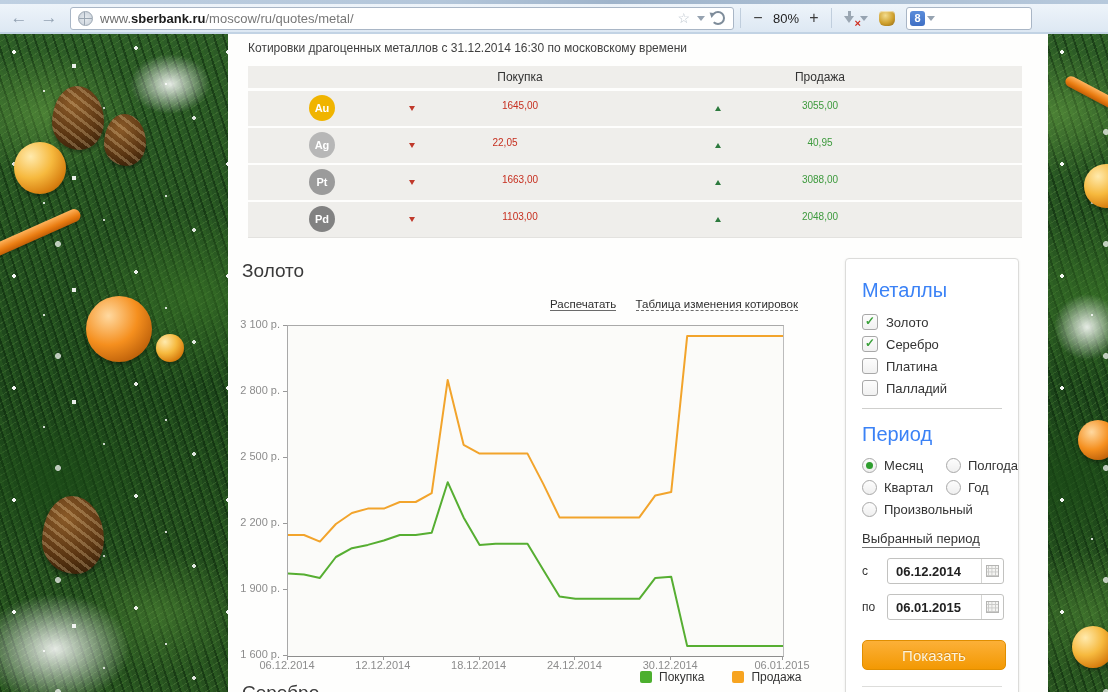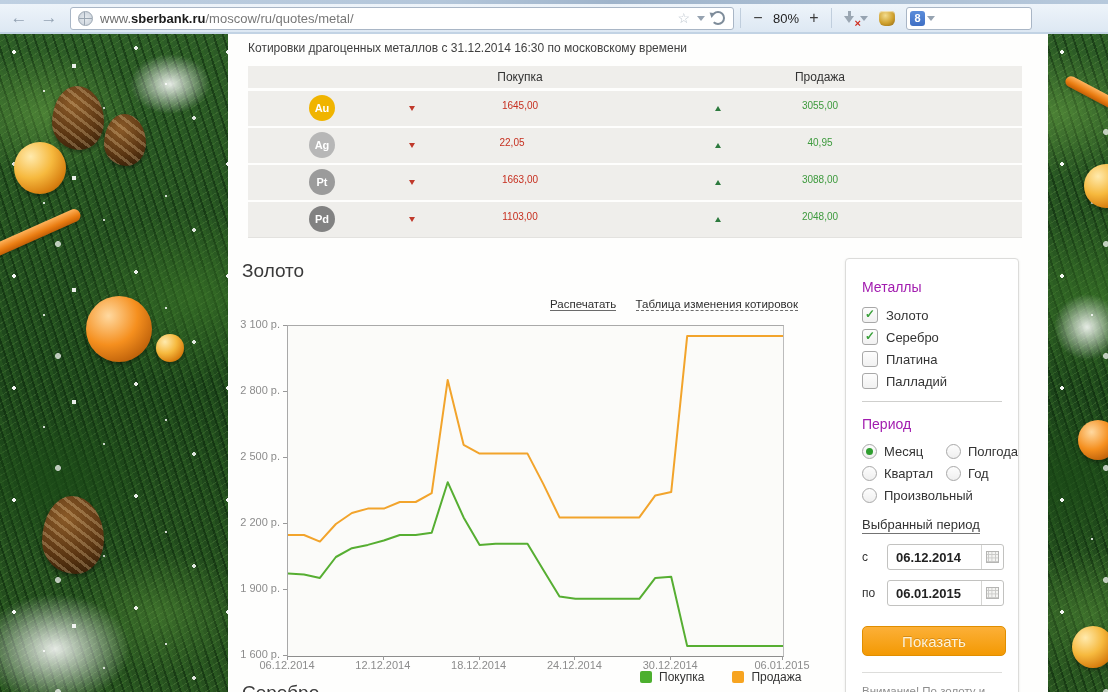--- a/index.html
+++ b/index.html
@@ -94,21 +94,21 @@
   .ytick-mark{position:absolute;left:55px;width:4px;height:1px;background:#999;}
   .xtick-label{position:absolute;top:401px;width:80px;text-align:center;font-size:11px;color:#8c8c8c;}
   .xtick-mark{position:absolute;top:398px;width:1px;height:4px;background:#999;}
   .chart-legend{position:absolute;left:412px;top:412px;display:flex;gap:28px;}
   .legend-item{display:flex;align-items:center;font-size:12px;color:#333;}
   .legend-swatch{width:12px;height:12px;border-radius:2px;margin-right:7px;}
   .next-title{position:absolute;left:14px;top:424px;font-size:19px;color:#3a3a3a;}
 
   
   .sidebar-card{position:absolute;left:617px;top:224px;width:174px;height:480px;background:#fff;border:1px solid #dcdcda;border-radius:4px;box-shadow:0 1px 3px rgba(0,0,0,.08);padding:20px 14px 0 16px;box-sizing:border-box;}
-  .side-head{font-size:14px;color:#a21caf;margin-bottom:12px;}
+  .side-head{font-size:20px;color:#3b82f6;margin-bottom:12px;}
   .chk-row{display:flex;align-items:center;margin-bottom:6px;}
   .cbox{width:14px;height:14px;border:1px solid #a8a8a8;border-radius:3px;background:linear-gradient(#fdfdfd,#f1f1f1);margin-right:8px;font-size:12px;font-weight:bold;color:#3aa13a;line-height:13px;text-align:center;}
   .chk-lbl,.rad-lbl{font-size:13px;color:#333;}
   .side-divider{height:1px;background:#cfcfcd;margin:12px 2px 14px 0;}
   .radio-grid{display:grid;grid-template-columns:84px auto;row-gap:7px;margin-bottom:14px;}
   .rad-row{display:flex;align-items:flex-end;}
   .rad-row.full{grid-column:1 / span 2;}
   .rbox{width:13px;height:13px;border:1px solid #a8a8a8;border-radius:50%;background:linear-gradient(#fdfdfd,#efefef);margin-right:7px;position:relative;}
   .rbox.on::after{content:'';position:absolute;left:3px;top:3px;width:7px;height:7px;border-radius:50%;background:#2f9e2f;}
   .range-title{font-size:13px;color:#333;margin:4px 0 12px;}
@@ -193,21 +193,21 @@
         <div class="qrow">
           <span class="mcirc" style="background:#f0b400">Au</span>
           <span class="arr down" style="left:161px"></span>
           <span class="qval buy" style="left:202px">1645,00</span>
           <span class="arr up" style="left:467px"></span>
           <span class="qval sell" style="left:502px">3055,00</span>
         </div>
         <div class="qrow">
           <span class="mcirc" style="background:#b7b7b7">Ag</span>
           <span class="arr down" style="left:161px"></span>
-          <span class="qval buy" style="left:194px">22,05</span>
+          <span class="qval buy" style="left:187px">22,05</span>
           <span class="arr up" style="left:467px"></span>
           <span class="qval sell" style="left:502px">40,95</span>
         </div>
         <div class="qrow">
           <span class="mcirc" style="background:#9b9b9b">Pt</span>
           <span class="arr down" style="left:161px"></span>
           <span class="qval buy" style="left:202px">1663,00</span>
           <span class="arr up" style="left:467px"></span>
           <span class="qval sell" style="left:502px">3088,00</span>
         </div>

